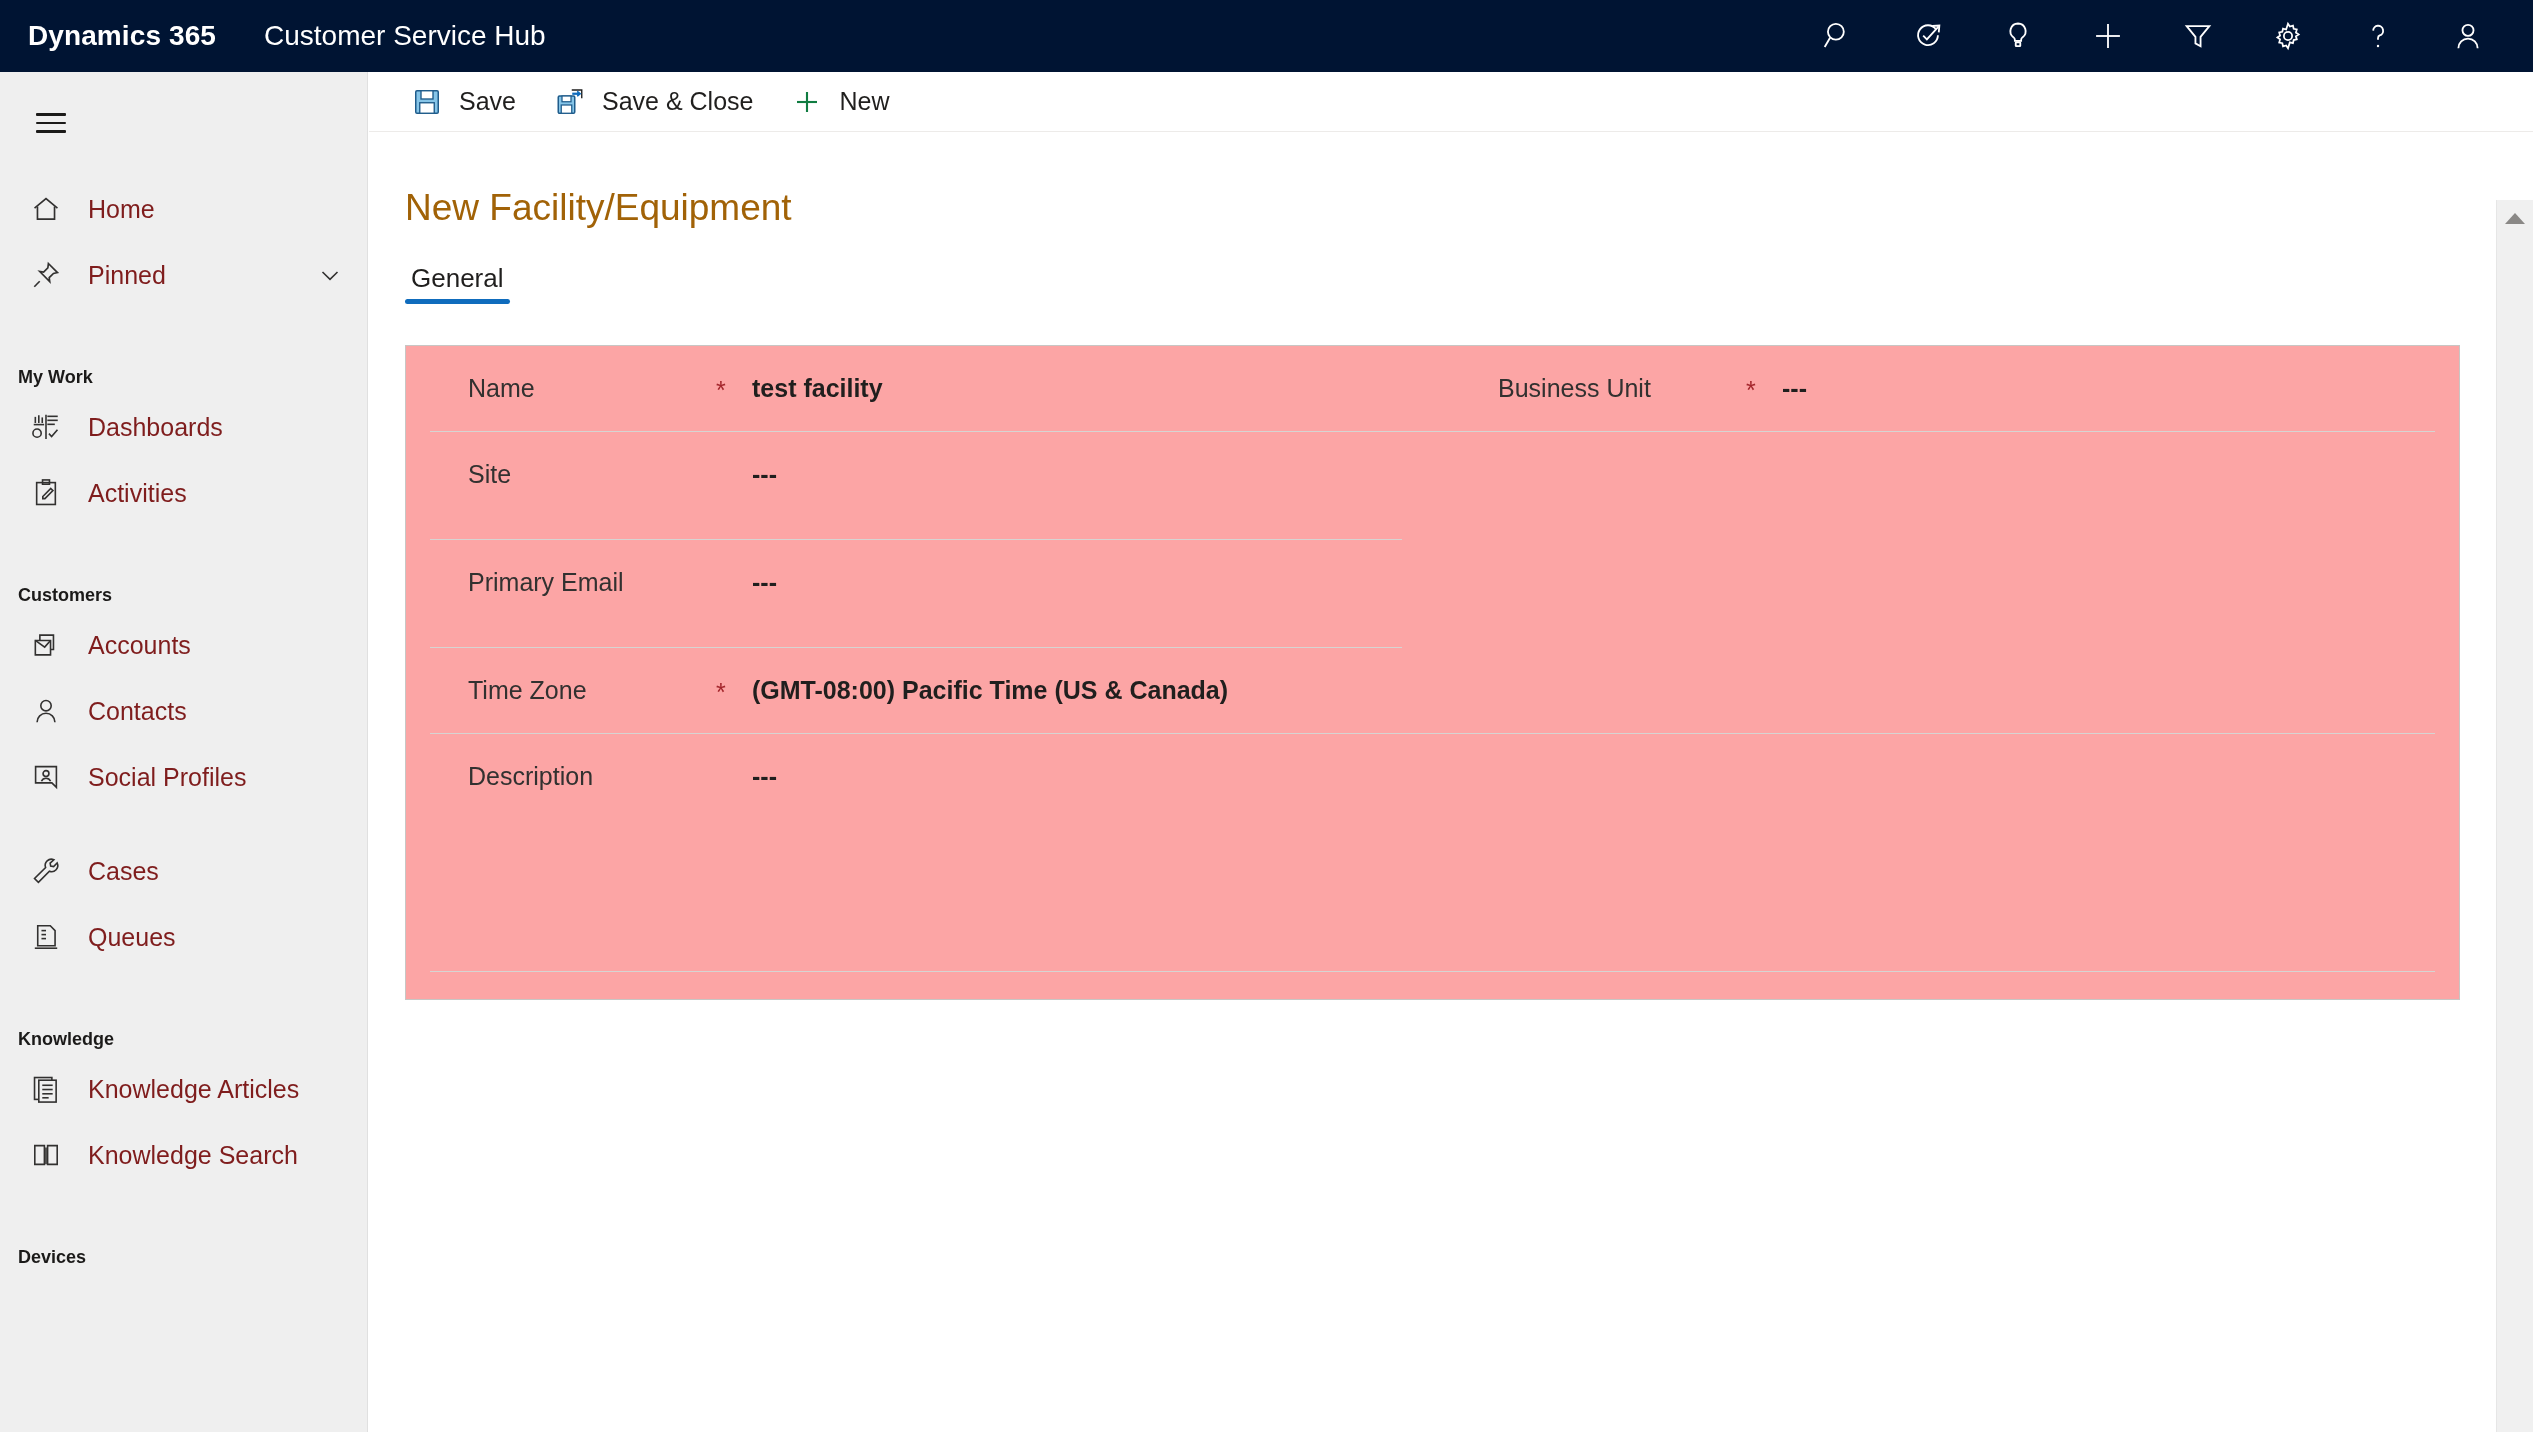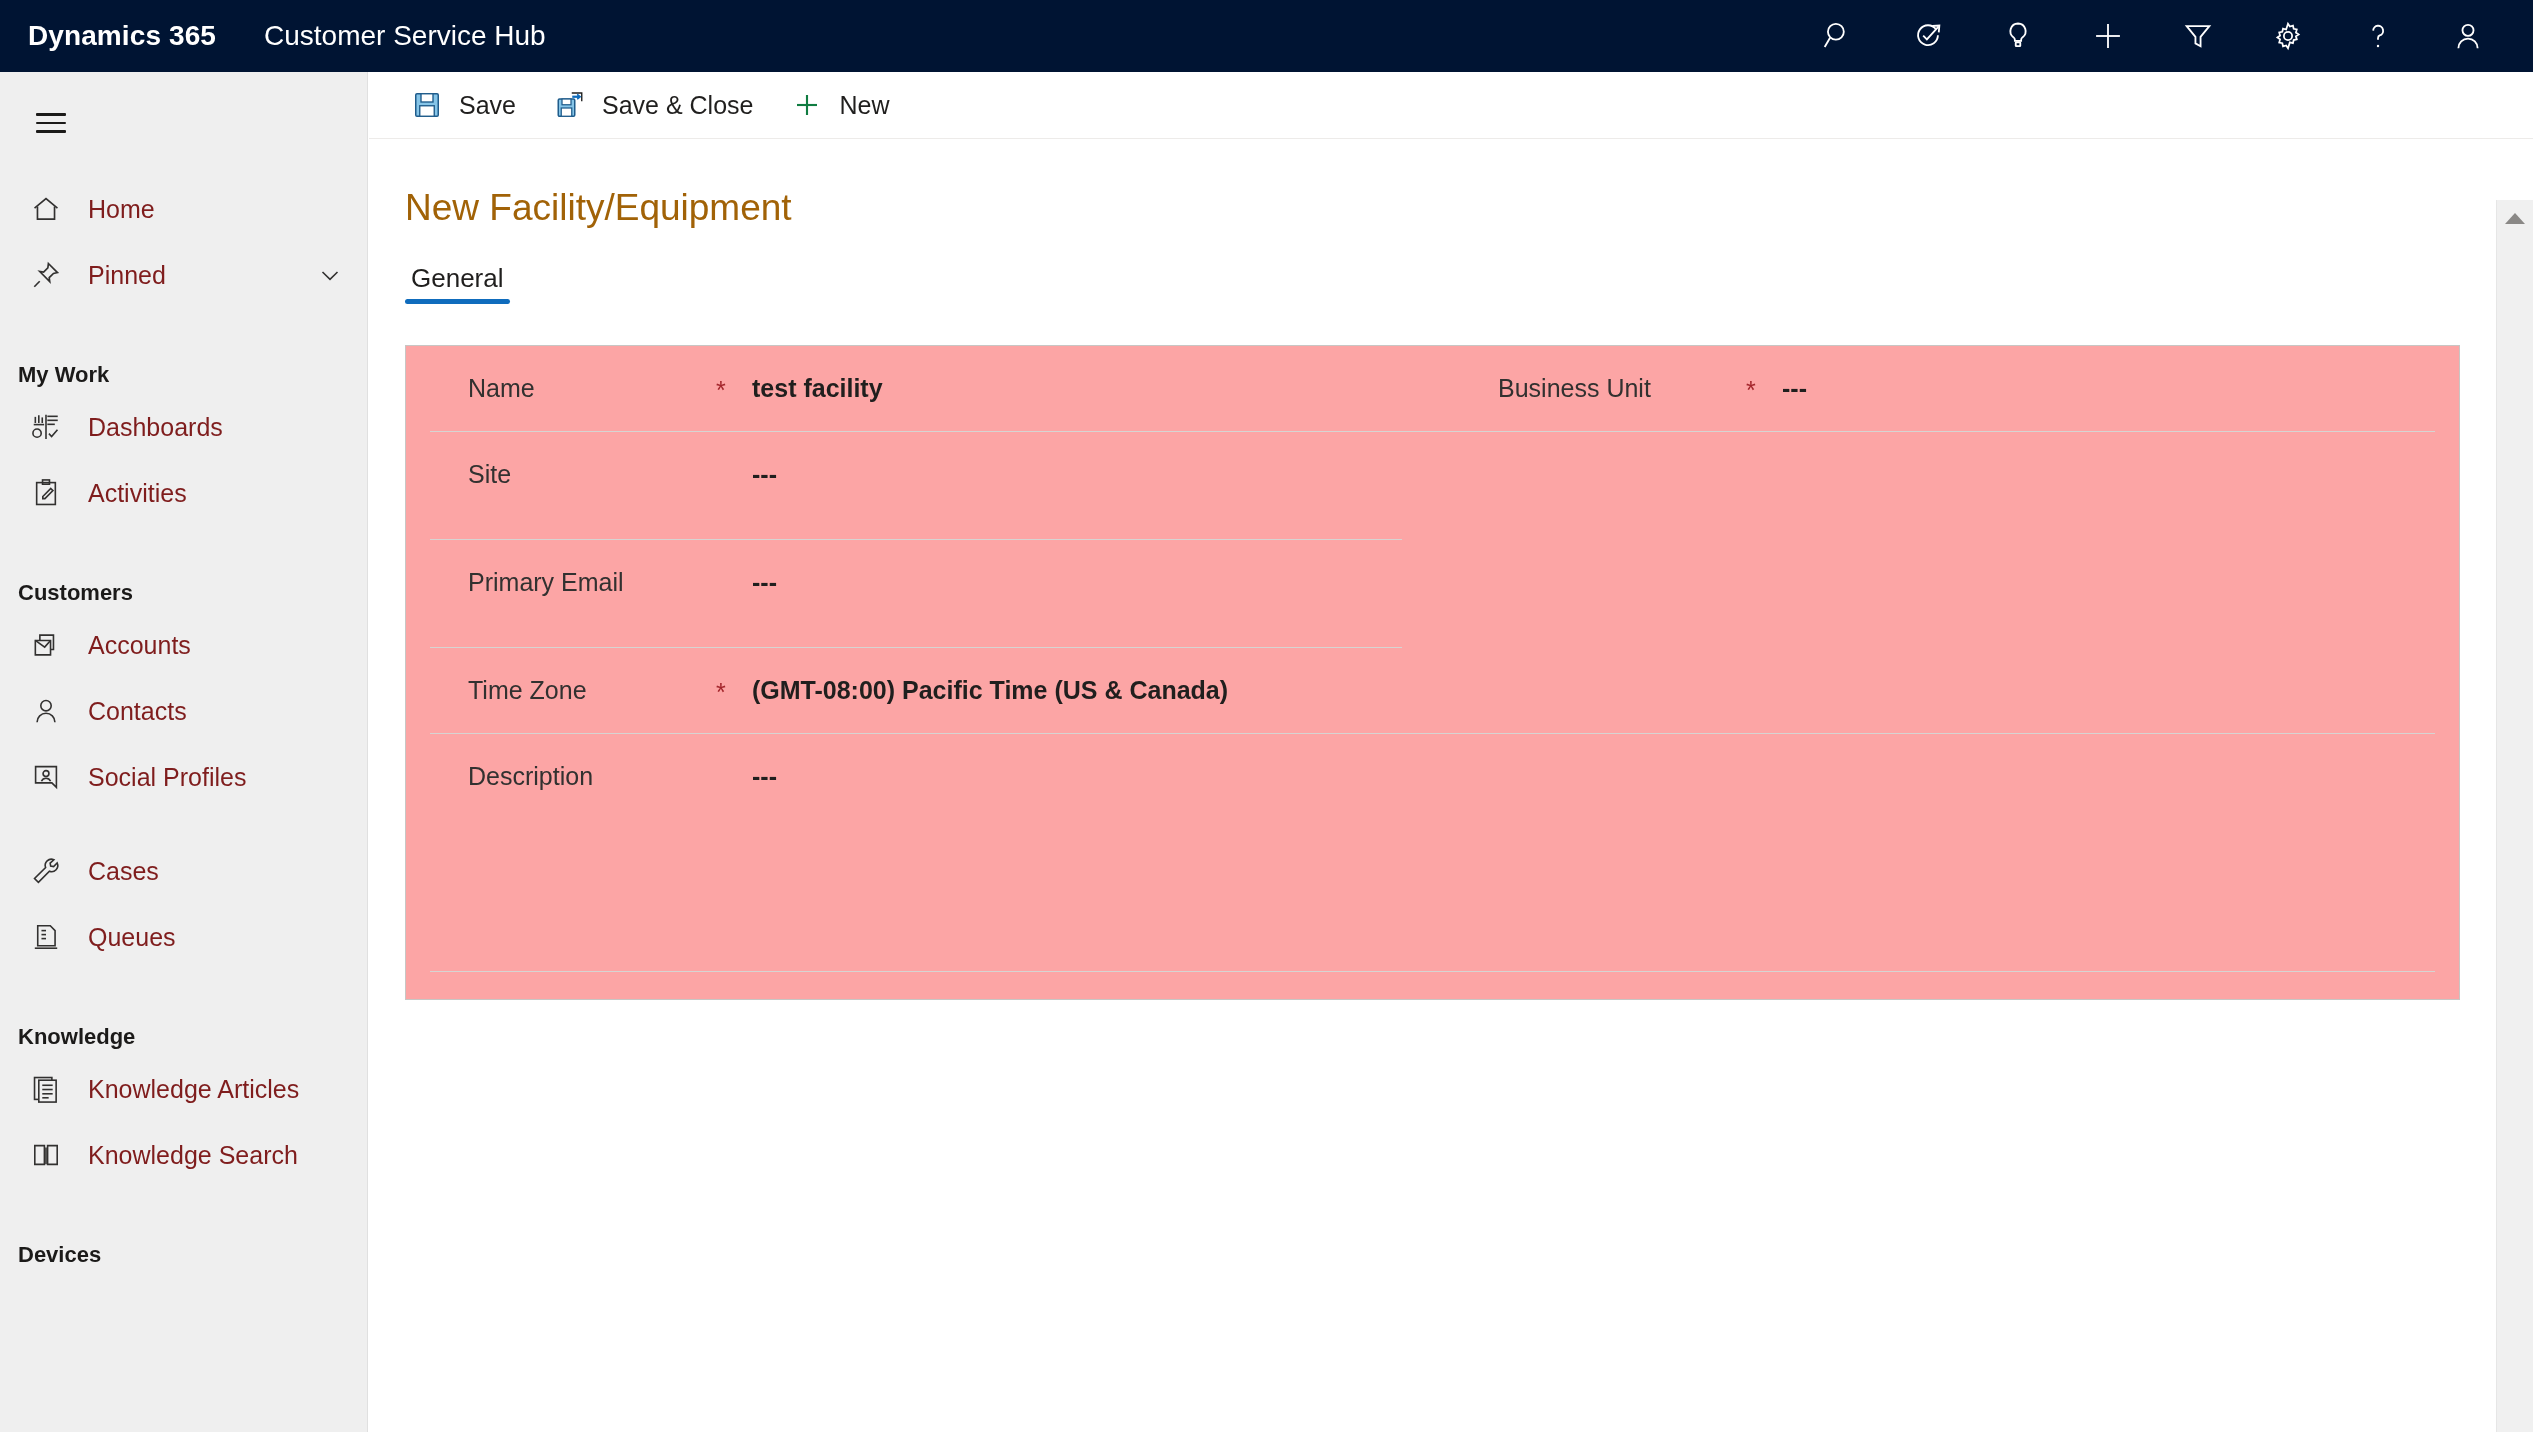--- a/index.html
+++ b/index.html
@@ -110,40 +110,40 @@
     color: #7f1d1d;
     white-space: nowrap;
   }
   .nav-chev {
     margin-left: auto;
     display: flex;
     align-items: center;
   }
 
   .nav-group-title {
-    font-size: 22px;
+    font-size: 18px;
     font-weight: 600;
     color: #1b1a19;
     padding-left: 18px;
     height: 58px;
     display: flex;
     align-items: flex-end;
     padding-bottom: 6px;
     white-space: nowrap;
   }
   .nav-gap { height: 28px; }
   .nav-gap-sm { height: 14px; }
 
   
   .command-bar {
     position: absolute;
     top: 72px;
     left: 369px;
     width: 2164px;
-    height: 67px;
+    height: 60px;
     background: #ffffff;
     border-bottom: 1px solid #edebe9;
     display: flex;
     align-items: center;
     padding-left: 22px;
     z-index: 10;
   }
   .cmd-btn {
     height: 62px;
     display: flex;

